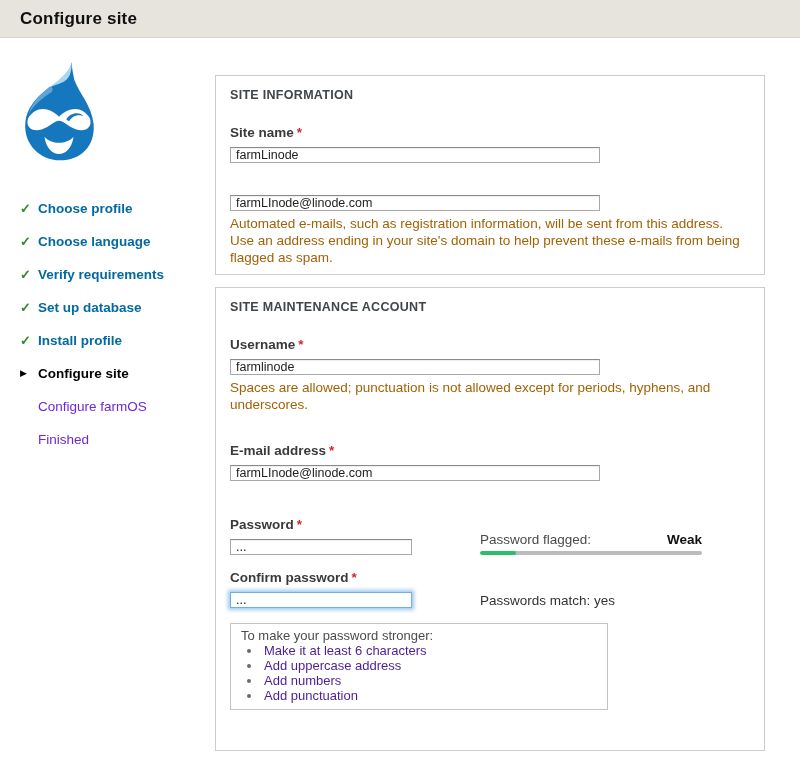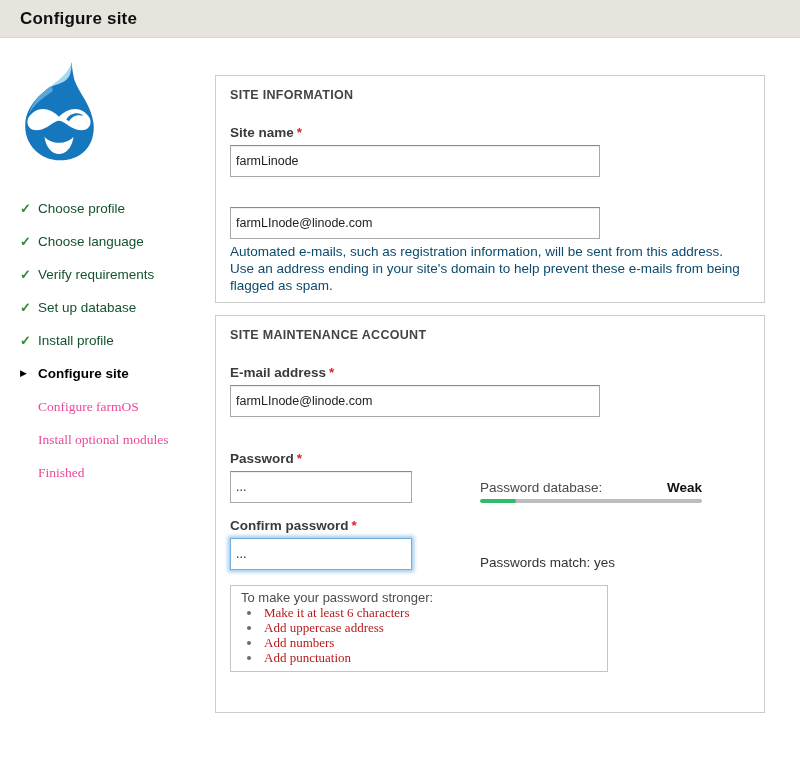--- a/index.html
+++ b/index.html
@@ -12,54 +12,54 @@
 
   
   .wrap { display:flex; }
   .sidebar { width:215px; padding-top:24px; }
   .logo { width:92px; height:102px; margin-left:13px; display:block; }
   .steps { margin-top:28px; list-style:none; }
   .step { height:33px; display:flex; align-items:center; padding-left:20px; font-size:13.5px; }
   .step .icon { width:18px; flex:0 0 18px; font-size:13px; line-height:1; }
   .step.done .icon { color:#2e8b2e; font-weight:bold; }
   .step.active .icon { color:#000; font-size:9px; }
-  .step.done .lbl { color:#14532d; }
+  .step.done .lbl { color:#0369a1;font-weight:bold; }
   .step.active .lbl { color:#000; font-weight:bold; }
-  .step.pending .lbl { color:#ec4899;font-family:Liberation Serif, serif; }
+  .step.pending .lbl { color:#6d28d9; }
 
   
   .main { width:550px; padding-top:37px; }
   .panel { border:1px solid #ccc; background:#fff; padding:12px 14px 8px; margin-bottom:12px; }
   .panel.account { padding-bottom:40px; }
   .legend { font-size:12.5px; font-weight:bold; color:#3f4549; letter-spacing:.3px; margin-bottom:23px; }
   .form-item { margin-bottom:30px; }
   .form-item:last-child { margin-bottom:0; }
   label.f-label { display:block; font-size:13.5px; font-weight:bold; color:#3a3a3a; margin-bottom:5px; }
   .req { color:#d8232f; font-weight:bold; margin-left:3px; }
-  input.text { width:370px; height:32px; font-family:"Liberation Sans",sans-serif; font-size:12.5px; color:#222;
+  input.text { width:370px; height:16px; font-family:"Liberation Sans",sans-serif; font-size:12.5px; color:#222;
                border:1px solid #a8a8a8; border-top-color:#8a8a8a; padding:2px 5px; background:#fff;
                box-shadow:inset 0 1px 1px rgba(0,0,0,.07); }
   input.text.short { width:182px; }
   input.text.focused { border:1px solid #74aede; outline:none; box-shadow:0 0 4px 2px #9cc8ee; }
-  .description { font-size:13.5px; color:#0c4a6e; line-height:17px; margin-top:4px; max-width:522px; }
+  .description { font-size:13.5px; color:#a16207; line-height:17px; margin-top:4px; max-width:522px; }
 
   .pw-row { display:flex; align-items:flex-end; margin-bottom:15px; }
   .pw-row:last-of-type { margin-bottom:16px; }
   .pw-left { width:182px; }
   .pw-right { margin-left:68px; width:222px; }
   .strength-head { display:flex; justify-content:space-between; align-items:baseline; font-size:13.5px; color:#4a4a4a; }
   .strength-level { font-weight:bold; color:#111; }
   .strength-track { margin-top:4px; height:4px; background:#bcbcbc; border-radius:2px; overflow:hidden; }
   .strength-fill { height:100%; background:#2ebd6b; border-radius:2px; }
   .match-line { font-size:13.5px; color:#333; margin-top:22px; }
 
   .tips-box { width:378px; border:1px solid #c4c4c4; padding:4px 10px 6px; font-size:13px; color:#4c4c4c; line-height:15px; }
   .tips-box ul { list-style:disc; padding-left:21px; color:#6b6b6b; }
   .tips-box li { padding-left:2px; }
-  .tips-box li span { color:#b91c1c;font-family:Liberation Serif, serif; }
+  .tips-box li span { color:#4c1d95; }
 </style>
 </head>
 <body>
 
 <div class="page-header">
   <div class="page-title">Configure site</div>
 </div>
 
 <div class="wrap">
   <div class="sidebar">
@@ -95,24 +95,20 @@
         <li class="step active">
           <span class="icon">▶</span>
           <span class="lbl">Configure site</span>
         </li>
         <li class="step pending">
           <span class="icon"></span>
           <span class="lbl">Configure farmOS</span>
         </li>
         <li class="step pending">
           <span class="icon"></span>
-          <span class="lbl">Install optional modules</span>
-        </li>
-        <li class="step pending">
-          <span class="icon"></span>
           <span class="lbl">Finished</span>
         </li>
       </ul>
   </div>
 
   <div class="main">
 
     <div class="panel">
       <div class="legend">SITE INFORMATION</div>
 
@@ -123,34 +119,39 @@
 
       <div class="form-item">
         <input class="text" type="text" value="farmLInode@linode.com" style="">
         <div class="description">Automated e-mails, such as registration information, will be sent from this address. Use an address ending in your site's domain to help prevent these e-mails from being flagged as spam.</div>
       </div>
     </div>
 
     <div class="panel account">
       <div class="legend">SITE MAINTENANCE ACCOUNT</div>
 
+      <div class="form-item">
+        <label class="f-label"><span>Username</span><span class="req">*</span></label>
+        <input class="text" type="text" value="farmlinode" style="">
+        <div class="description">Spaces are allowed; punctuation is not allowed except for periods, hyphens, and underscores.</div>
+      </div>
 
       <div class="form-item" style="margin-bottom:34px;">
         <label class="f-label"><span>E-mail address</span><span class="req">*</span></label>
         <input class="text" type="text" value="farmLInode@linode.com" style="">
       </div>
 
       <div class="pw-row">
         <div class="pw-left">
           <label class="f-label"><span>Password</span><span class="req">*</span></label>
           <input class="text short" type="text" value="..." style="">
         </div>
         <div class="pw-right" style="margin-top:17px;">
           <div class="strength-head">
-            <span>Password database:</span>
+            <span>Password flagged:</span>
             <span class="strength-level">Weak</span>
           </div>
           <div class="strength-track">
             <div class="strength-fill" style="width: 16%;"></div>
           </div>
         </div>
       </div>
 
       <div class="pw-row">
         <div class="pw-left">

